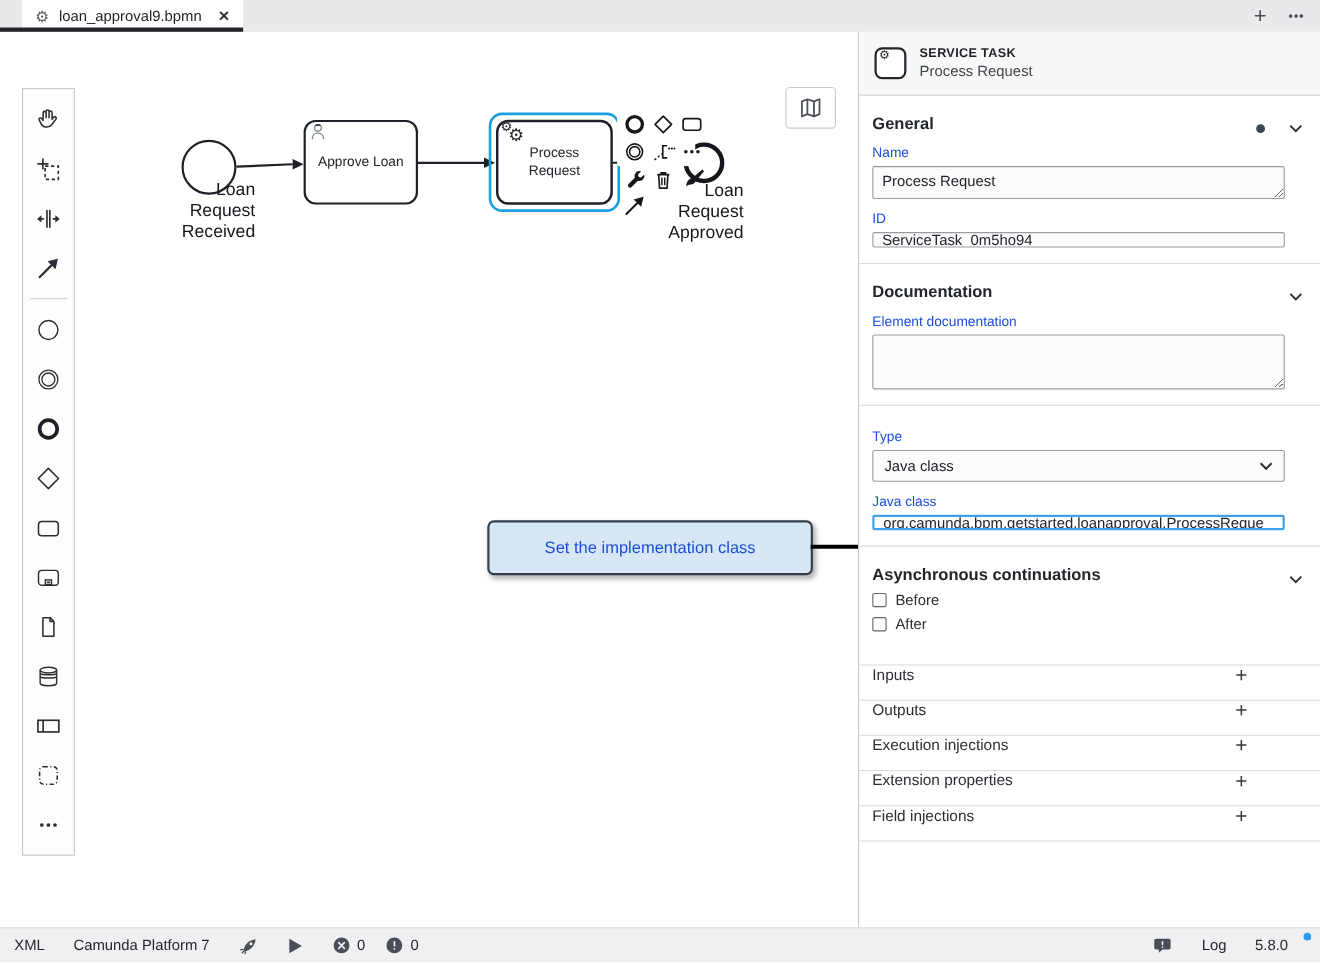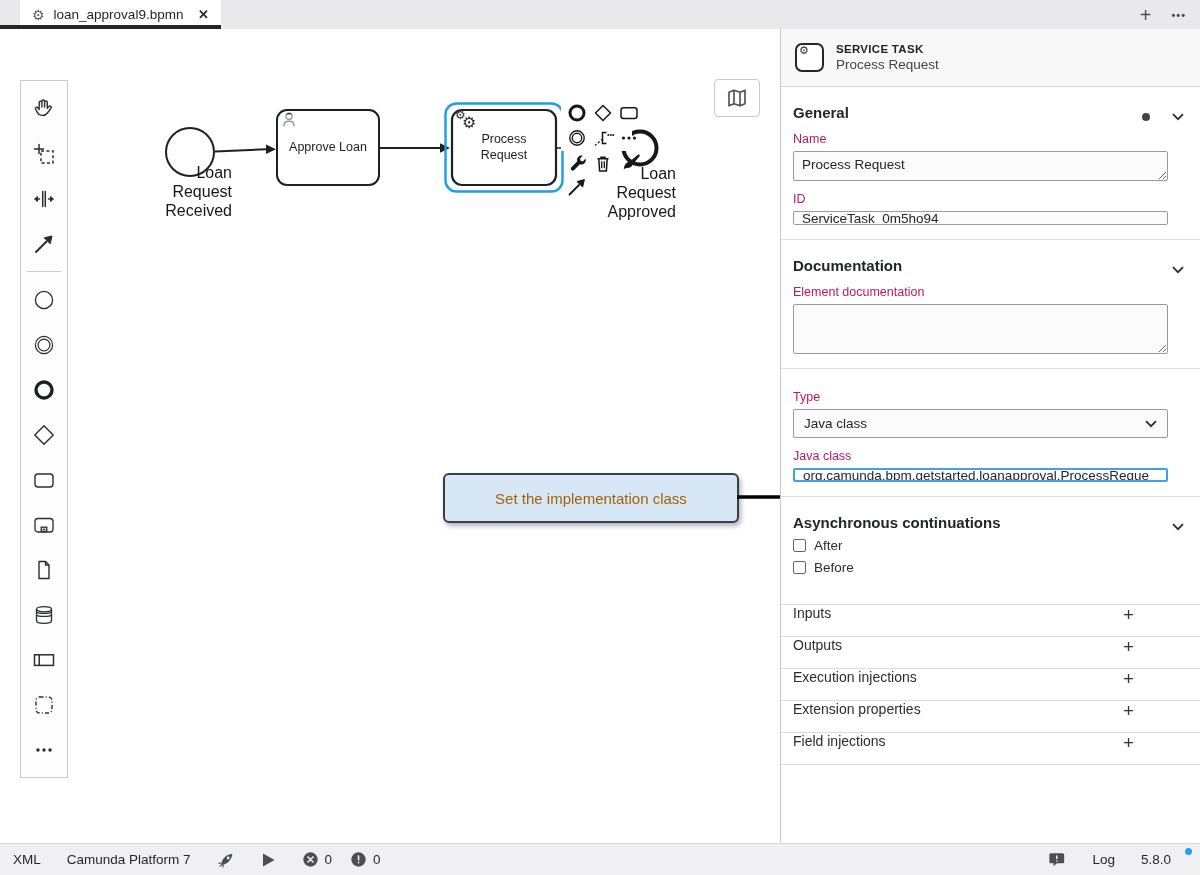--- a/index.html
+++ b/index.html
@@ -41,41 +41,41 @@
   .pad-icon { position:absolute; width:24px; height:24px; display:flex; align-items:center; justify-content:center; cursor:pointer; }
 
   
   .minimap-btn { position:absolute; left:714px; top:50px; width:46px; height:38px; background:#fff;
                  border:1px solid #c9c9ce; border-radius:4px; display:flex; align-items:center; justify-content:center; cursor:pointer; }
 
   
   .callout { position:absolute; left:443px; top:473px; width:296px; height:50px;
              background:var(--callout-bg,#d7e7f6); border:2px solid var(--callout-border,#36404c); border-radius:6px;
              box-shadow:2px 3px 5px rgba(0,0,0,.3); display:flex; align-items:center; justify-content:center;
-             font-size:15px; color:#a16207; }
+             font-size:15px; color:#1d4ed8; }
   .callout-arrow { position:absolute; left:736px; top:485px; }
 
   
   .props { position:absolute; left:780px; top:29px; width:420px; height:814px; background:#fff;
            border-left:1px solid #c8c8cd; }
   .props-header { height:58px; background:#f8f8f9; border-bottom:1px solid #d4d4d8;
                   display:flex; align-items:center; gap:12px; padding:0 14px; }
   .elem-badge { width:29px; height:29px; border:2px solid #22252b; border-radius:7px; position:relative; background:#fff; flex:0 0 auto; }
   .elem-badge span { position:absolute; left:2px; top:-1px; font-size:11px; color:#2c2f35; }
   .props-type { font-size:11.5px; font-weight:bold; letter-spacing:.3px; color:#1d2026; }
   .props-name { font-size:13.5px; color:#40454c; margin-top:2px; }
 
   .sec { border-bottom:1px solid #dcdce0; padding:10px 12px 14px; }
   .sec-head { display:flex; align-items:flex-end; height:24px; cursor:pointer; }
   .sec-title { font-size:15px; font-weight:bold; color:#22252b; }
   .sec-right { margin-left:auto; display:flex; align-items:center; gap:22px; padding-right:4px; }
   .dot { width:8px; height:8px; border-radius:50%; background:#3e4450; }
   .chev { display:block; }
 
-  .f-label { font-size:12.5px; color:#be185d; margin:11px 0 5px; }
+  .f-label { font-size:12.5px; color:#1d4ed8; margin:11px 0 5px; }
   .f-input { display:block; width:375px; height:14px; border:1px solid #989ba1; border-radius:2px;
              background:#fbfbfc; padding:0 8px; font-family:"Liberation Sans",sans-serif; font-size:13.5px; color:#22252b; }
   textarea.f-input { height:30px; padding:5px 8px; resize:vertical; }
   textarea.f-doc { height:50px; }
   .f-input.focused { border:2px solid var(--focus,#42a0e8); background:#fff; }
   .selectbox { display:flex; align-items:center; width:375px; height:29px; border:1px solid #989ba1; border-radius:2px;
                background:#fbfbfc; padding:0 10px; font-size:13.5px; color:#22252b; cursor:pointer; }
   .selectbox svg { margin-left:auto; }
 
   .check-row { display:flex; align-items:center; gap:8px; margin:7px 0; cursor:pointer; }
@@ -372,25 +372,25 @@
       <div class="sec-head">
         <span class="sec-title">Asynchronous continuations</span>
         <span class="sec-right">
           <svg class="chev" width="12" height="8" viewBox="0 0 12 8" fill="none" stroke="#2b2e34" stroke-width="1.8">
               <path d="M1 1.2 6 6.2 11 1.2"></path>
             </svg>
         </span>
       </div>
       <div class="check-row">
         <span class="checkbox"></span>
-        <span class="check-label">After</span>
+        <span class="check-label">Before</span>
       </div>
       <div class="check-row">
         <span class="checkbox"></span>
-        <span class="check-label">Before</span>
+        <span class="check-label">After</span>
       </div>
       <div style="height:8px;"></div>
     </div>
 
     <div class="list-row">
       <span class="list-label">Inputs</span>
       <span class="list-plus">+</span>
     </div>
     <div class="list-row">
       <span class="list-label">Outputs</span>

